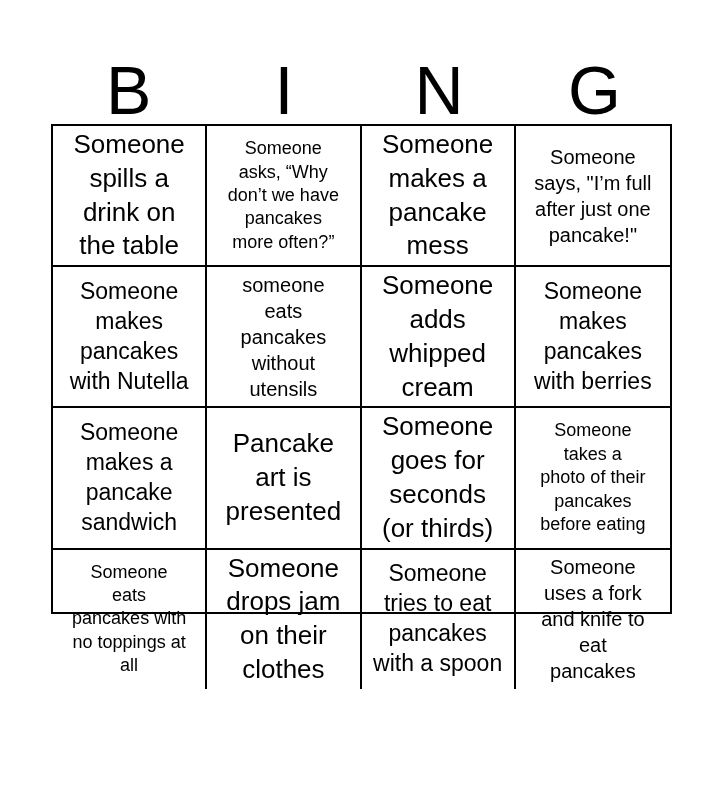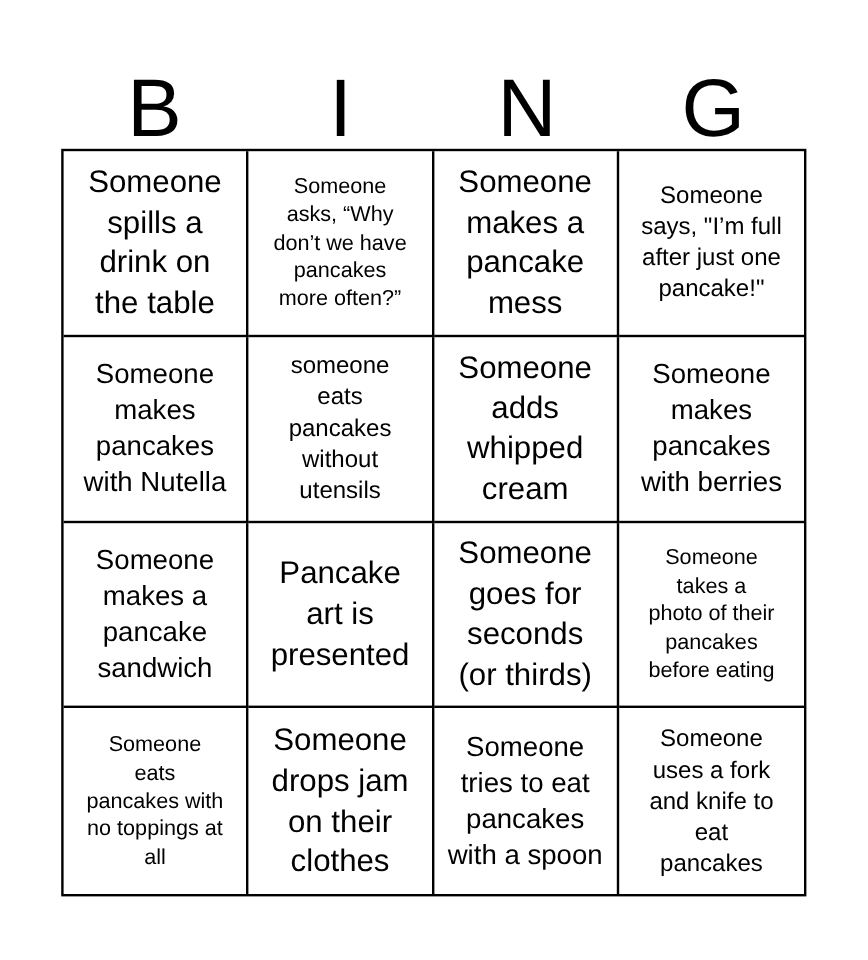--- a/index.html
+++ b/index.html
@@ -22,21 +22,21 @@
     justify-items: center;
     font-size: 68px;
     line-height: 1.0;
     font-weight: 400;
   }
   .bingo-header .letter { display: block; }
 
   .bingo-grid {
     position: absolute;
     left: 51px; top: 124px;
-    width: 621px; height: 623px;
+    width: 621px; height: 490px;
     border: 2px solid #000000;
     display: grid;
     grid-template-columns: repeat(4, 1fr);
     grid-template-rows: repeat(4, 1fr);
     background: #ffffff;
   }
   .cell {
     border-right: 2px solid #000000;
     border-bottom: 2px solid #000000;
     display: flex;

